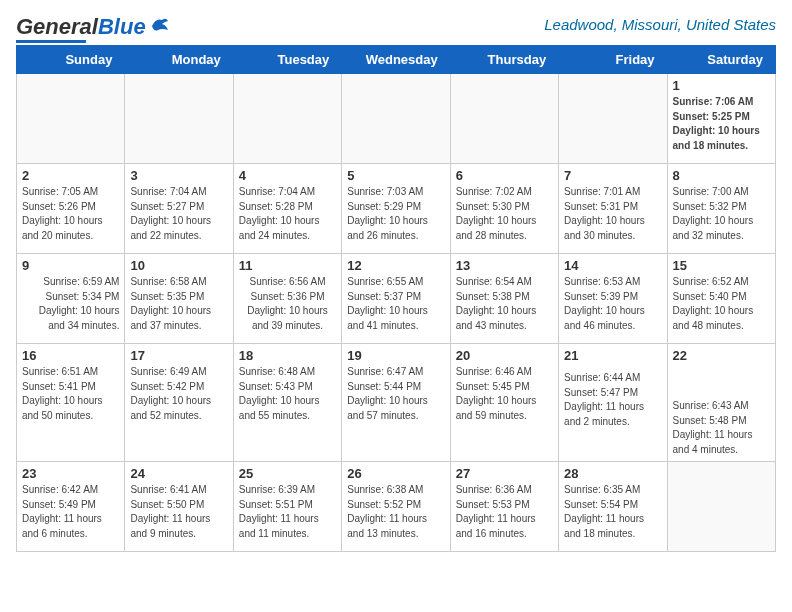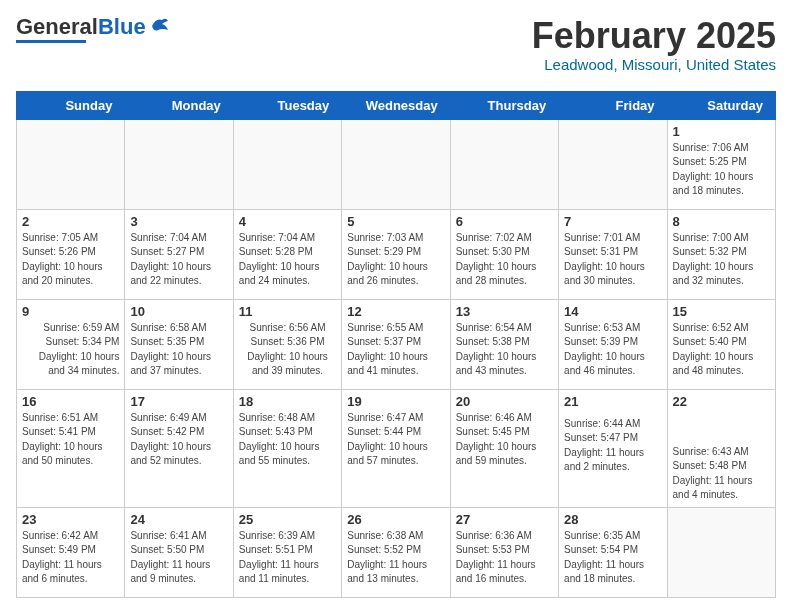--- a/index.html
+++ b/index.html
@@ -7,21 +7,22 @@
       font-family: Arial, sans-serif;
       background: #fff;
       width: 792px;
       min-height: 612px;
       padding: 16px;
     }
     .header {
       display: flex;
       justify-content: space-between;
       align-items: flex-start;
-      margin-bottom: 18px;
+      margin-bottom: 2px;
+      font-style: italic;
     }
     .logo {
       display: flex;
       flex-direction: column;
       align-items: flex-start;
     }
     .logo-text {
       font-size: 22px;
       font-weight: bold;
       color: #333;
@@ -97,21 +98,20 @@
         <span class="general">General</span><span class="blue">Blue</span>
       </span>
 
       <svg width="22" height="18" viewBox="0 0 22 18" style="margin-left:2px; margin-top:-4px;">
         <path d="M4 10 Q8 2 14 4 Q18 1 20 5 Q16 6 14 8 Q18 9 20 14 Q14 12 10 14 Q6 16 4 10Z" fill="#1565c0"></path>
       </svg>
     </div>
     <div class="logo-line"></div>
   </div>
   <div class="title-block">
-    <div class="month-title">February 2025</div>
     <div class="location-title">Leadwood, Missouri, United States</div>
   </div>
 </div>
 
 <table class="calendar">
   <thead>
     <tr>
     <th>Sunday</th>
         <th>Monday</th>
         <th>Tuesday</th>
@@ -124,21 +124,21 @@
   <tbody id="calendar-body">
   <tr>
         <td class="empty-cell"></td>
         <td class="empty-cell"></td>
         <td class="empty-cell"></td>
         <td class="empty-cell"></td>
         <td class="empty-cell"></td>
         <td class="empty-cell"></td>
         <td>
           <span class="day-number">1</span>
-          <div class="day-info" style="white-space: pre-line;">Sunrise: 7:06 AM
+          <div class="day-info" style="white-space: pre-line; font-weight: bold;">Sunrise: 7:06 AM
 Sunset: 5:25 PM
 Daylight: 10 hours and 18 minutes.</div>
         </td>
       </tr>
       <tr>
         <td>
           <span class="day-number">2</span>
           <div class="day-info" style="white-space: pre-line;">Sunrise: 7:05 AM
 Sunset: 5:26 PM
 Daylight: 10 hours and 20 minutes.</div>

